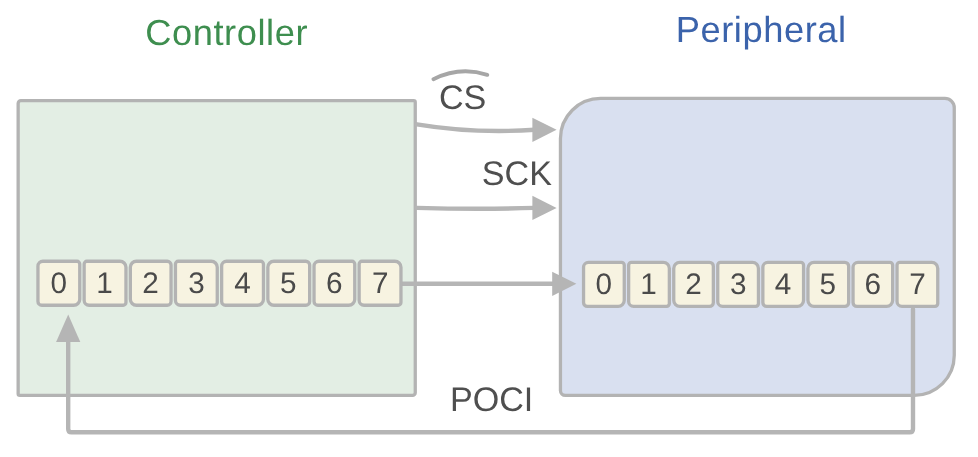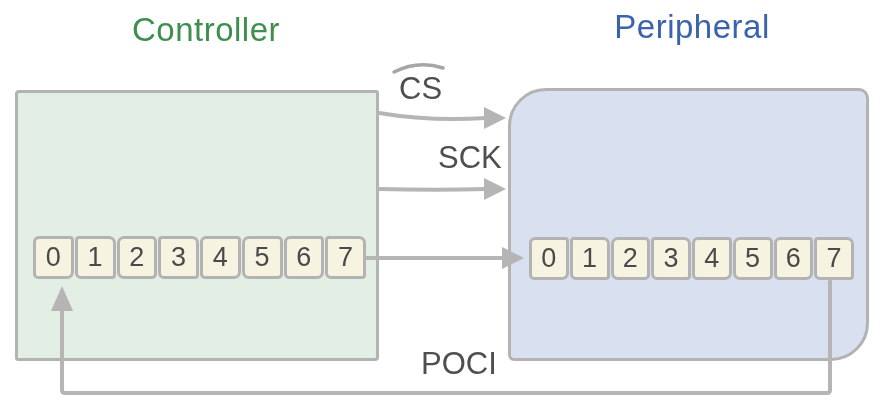--- a/index.html
+++ b/index.html
@@ -88,21 +88,21 @@
   .cell:nth-child(3n) { border-radius: 7px 5px 5px 7px; }
   .signal-label {
     position: absolute;
     font-size: 31px;
     color: #4f4f4f;
     white-space: nowrap;
   }
   .label-cs   { left: 399px; top: 71px; }
   .label-sck  { left: 394px; top: 140px; margin-left: 44px; }
   .label-pico { left: 404px; top: 209px; }
-  .label-poci { left: 421px; top: 346px; }
+  .label-poci { left: 409px; top: 346px; }
   .wires {
     position: absolute;
     left: 0;
     top: 0;
     pointer-events: none;
   }
   .wire {
     stroke: #b5b5b5;
     stroke-width: 4;
     fill: none;

